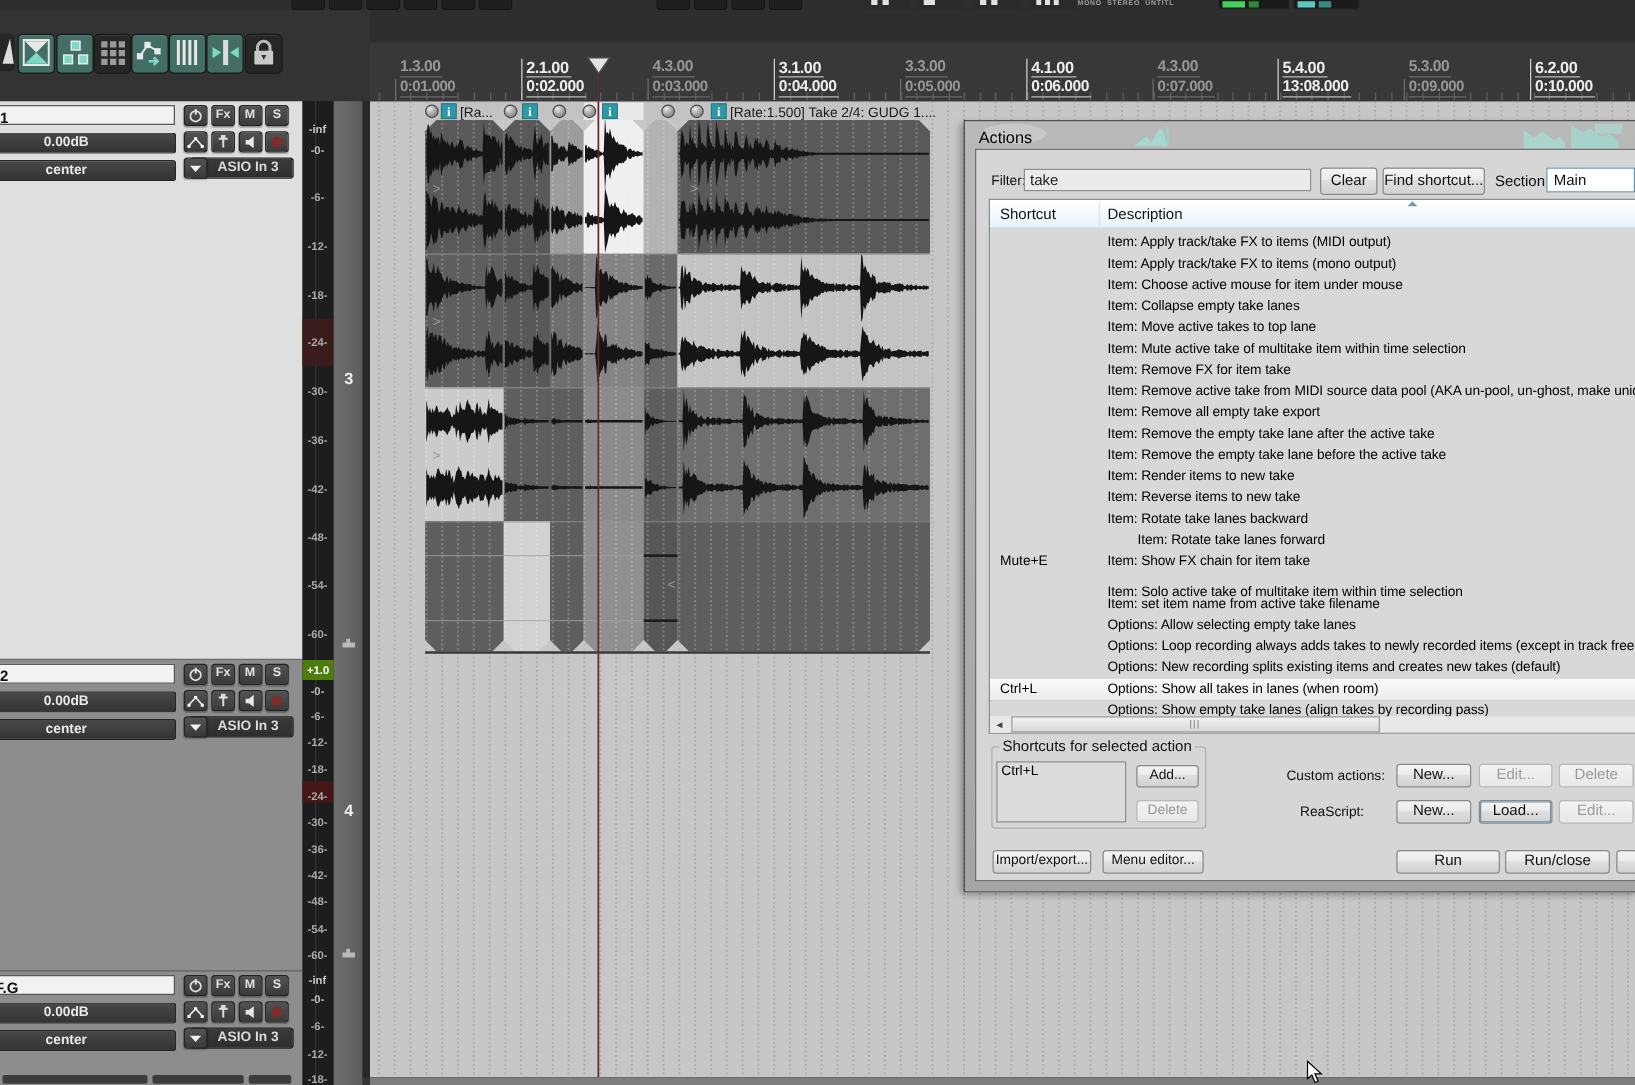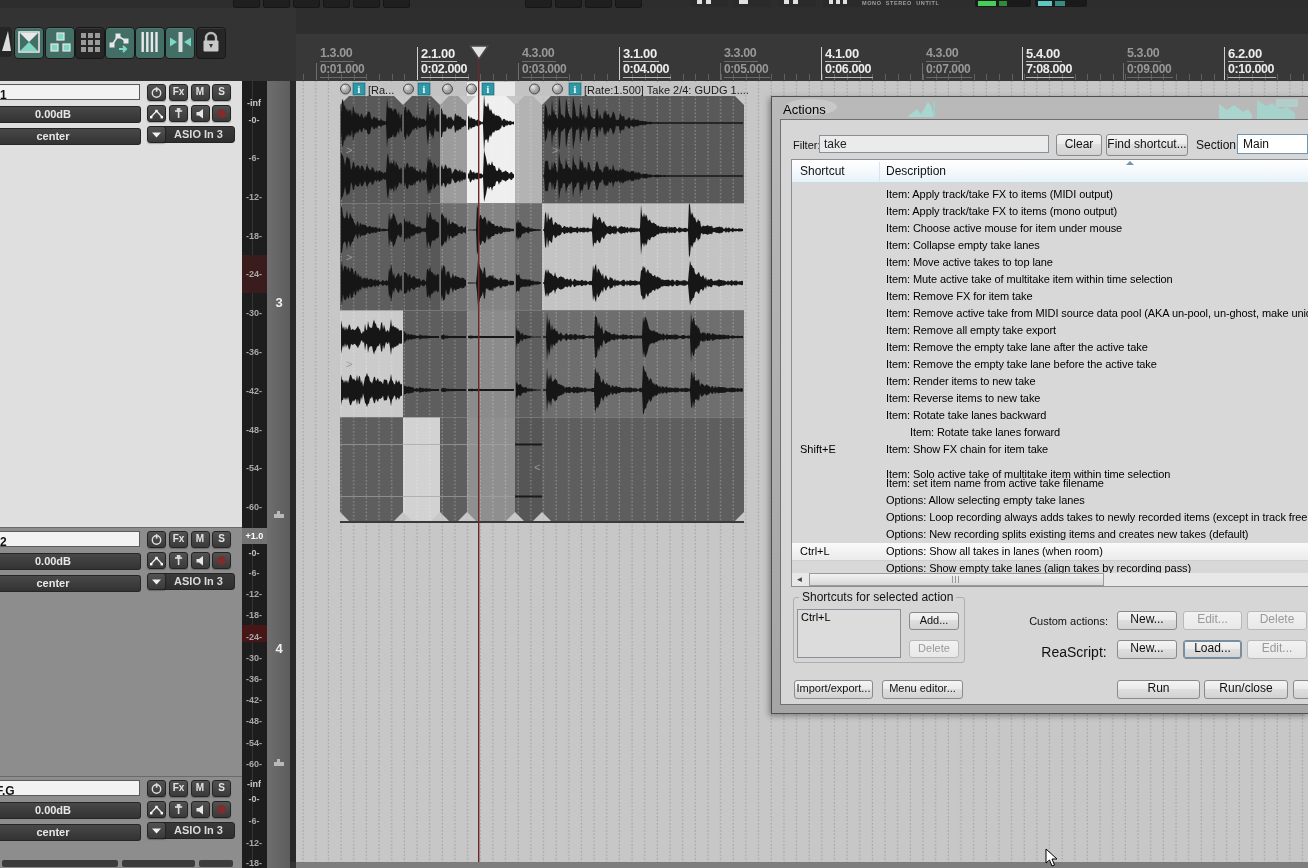--- a/index.html
+++ b/index.html
@@ -184,21 +184,21 @@
 <div style="position:absolute;left:724px;top:46px;font-size:12.5px;font-weight:bold;color:#979797;letter-spacing:-0.4px;border-bottom:1px solid #6a6a6a;padding:0 2px 0 0;line-height:15px">3.3.00</div>
 <div style="position:absolute;left:724px;top:62px;font-size:12px;font-weight:bold;color:#979797;letter-spacing:-0.4px;border-bottom:1px solid #6a6a6a;padding:0 2px 0 0;line-height:15px">0:05.000</div>
 <div style="position:absolute;left:821px;top:47px;width:1px;height:33px;background:#cfcfcf"></div>
 <div style="position:absolute;left:825px;top:46px;font-size:13px;font-weight:bold;color:#ededed;letter-spacing:-0.4px;border-bottom:1px solid #b9b9b9;padding:0 2px 0 0;line-height:15px">4.1.00</div>
 <div style="position:absolute;left:825px;top:62px;font-size:12.5px;font-weight:bold;color:#ededed;letter-spacing:-0.4px;border-bottom:1px solid #b9b9b9;padding:0 2px 0 0;line-height:15px">0:06.000</div>
 <div style="position:absolute;left:922px;top:63px;width:1px;height:17px;background:#6e6e6e"></div>
 <div style="position:absolute;left:926px;top:46px;font-size:12.5px;font-weight:bold;color:#979797;letter-spacing:-0.4px;border-bottom:1px solid #6a6a6a;padding:0 2px 0 0;line-height:15px">4.3.00</div>
 <div style="position:absolute;left:926px;top:62px;font-size:12px;font-weight:bold;color:#979797;letter-spacing:-0.4px;border-bottom:1px solid #6a6a6a;padding:0 2px 0 0;line-height:15px">0:07.000</div>
 <div style="position:absolute;left:1022px;top:47px;width:1px;height:33px;background:#cfcfcf"></div>
 <div style="position:absolute;left:1026px;top:46px;font-size:13px;font-weight:bold;color:#ededed;letter-spacing:-0.4px;border-bottom:1px solid #b9b9b9;padding:0 2px 0 0;line-height:15px">5.4.00</div>
-<div style="position:absolute;left:1026px;top:62px;font-size:12.5px;font-weight:bold;color:#ededed;letter-spacing:-0.4px;border-bottom:1px solid #b9b9b9;padding:0 2px 0 0;line-height:15px">7:08.000</div>
+<div style="position:absolute;left:1026px;top:62px;font-size:12.5px;font-weight:bold;color:#ededed;letter-spacing:-0.4px;border-bottom:1px solid #b9b9b9;padding:0 2px 0 0;line-height:15px">13:08.000</div>
 <div style="position:absolute;left:1123px;top:63px;width:1px;height:17px;background:#6e6e6e"></div>
 <div style="position:absolute;left:1127px;top:46px;font-size:12.5px;font-weight:bold;color:#979797;letter-spacing:-0.4px;border-bottom:1px solid #6a6a6a;padding:0 2px 0 0;line-height:15px">5.3.00</div>
 <div style="position:absolute;left:1127px;top:62px;font-size:12px;font-weight:bold;color:#979797;letter-spacing:-0.4px;border-bottom:1px solid #6a6a6a;padding:0 2px 0 0;line-height:15px">0:09.000</div>
 <div style="position:absolute;left:1224px;top:47px;width:1px;height:33px;background:#cfcfcf"></div>
 <div style="position:absolute;left:1228px;top:46px;font-size:13px;font-weight:bold;color:#ededed;letter-spacing:-0.4px;border-bottom:1px solid #b9b9b9;padding:0 2px 0 0;line-height:15px">6.2.00</div>
 <div style="position:absolute;left:1228px;top:62px;font-size:12.5px;font-weight:bold;color:#ededed;letter-spacing:-0.4px;border-bottom:1px solid #b9b9b9;padding:0 2px 0 0;line-height:15px">0:10.000</div>
 <svg style="position:absolute;left:469px;top:45px" width="20" height="16">
     <path d="M1,1 L19,1 L10,14 Z" fill="#e3e3e3" stroke="#4a4a4a" stroke-width="1.4"></path>
   </svg>
 
@@ -308,21 +308,21 @@
 <div style="position:absolute;left:242px;top:153.0px;width:24px;text-align:center;font-size:9px;font-weight:bold;color:#a8a8a8">-6-</div>
 <div style="position:absolute;left:242px;top:191.8px;width:24px;text-align:center;font-size:9px;font-weight:bold;color:#a8a8a8">-12-</div>
 <div style="position:absolute;left:242px;top:230.60000000000002px;width:24px;text-align:center;font-size:9px;font-weight:bold;color:#a8a8a8">-18-</div>
 <div style="position:absolute;left:242px;top:269.40000000000003px;width:24px;text-align:center;font-size:9px;font-weight:bold;color:#a8a8a8">-24-</div>
 <div style="position:absolute;left:242px;top:308.20000000000005px;width:24px;text-align:center;font-size:9px;font-weight:bold;color:#a8a8a8">-30-</div>
 <div style="position:absolute;left:242px;top:347.00000000000006px;width:24px;text-align:center;font-size:9px;font-weight:bold;color:#a8a8a8">-36-</div>
 <div style="position:absolute;left:242px;top:385.80000000000007px;width:24px;text-align:center;font-size:9px;font-weight:bold;color:#a8a8a8">-42-</div>
 <div style="position:absolute;left:242px;top:424.6000000000001px;width:24px;text-align:center;font-size:9px;font-weight:bold;color:#a8a8a8">-48-</div>
 <div style="position:absolute;left:242px;top:463.4000000000001px;width:24px;text-align:center;font-size:9px;font-weight:bold;color:#a8a8a8">-54-</div>
 <div style="position:absolute;left:242px;top:502.2000000000001px;width:24px;text-align:center;font-size:9px;font-weight:bold;color:#a8a8a8">-60-</div>
-<div style="position:absolute;left:242px;top:528px;width:25px;height:16px;background:#737373;color:#fff;font-size:9px;font-weight:bold;text-align:center;line-height:16px">+1.0</div>
+<div style="position:absolute;left:242px;top:528px;width:25px;height:16px;background:#4d7c0f;color:#fff;font-size:9px;font-weight:bold;text-align:center;line-height:16px">+1.0</div>
 <div style="position:absolute;left:242px;top:625px;width:25px;height:17px;background:#471616"></div>
 <div style="position:absolute;left:242px;top:548px;width:24px;text-align:center;font-size:9px;font-weight:bold;color:#c0c0c0">-0-</div>
 <div style="position:absolute;left:242px;top:568.0px;width:24px;text-align:center;font-size:9px;font-weight:bold;color:#a8a8a8">-6-</div>
 <div style="position:absolute;left:242px;top:589.2px;width:24px;text-align:center;font-size:9px;font-weight:bold;color:#a8a8a8">-12-</div>
 <div style="position:absolute;left:242px;top:610.4000000000001px;width:24px;text-align:center;font-size:9px;font-weight:bold;color:#a8a8a8">-18-</div>
 <div style="position:absolute;left:242px;top:631.6000000000001px;width:24px;text-align:center;font-size:9px;font-weight:bold;color:#a8a8a8">-24-</div>
 <div style="position:absolute;left:242px;top:652.8000000000002px;width:24px;text-align:center;font-size:9px;font-weight:bold;color:#a8a8a8">-30-</div>
 <div style="position:absolute;left:242px;top:674.0000000000002px;width:24px;text-align:center;font-size:9px;font-weight:bold;color:#a8a8a8">-36-</div>
 <div style="position:absolute;left:242px;top:695.2000000000003px;width:24px;text-align:center;font-size:9px;font-weight:bold;color:#a8a8a8">-42-</div>
 <div style="position:absolute;left:242px;top:716.4000000000003px;width:24px;text-align:center;font-size:9px;font-weight:bold;color:#a8a8a8">-48-</div>
@@ -502,21 +502,21 @@
 <div style="position:absolute;left:886px;top:271.5px;width:422px;font-size:11px;color:#000;letter-spacing:-0.09px;line-height:14px;white-space:nowrap;overflow:hidden">Item: Mute active take of multitake item within time selection</div>
 <div style="position:absolute;left:886px;top:288.5px;width:422px;font-size:11px;color:#000;letter-spacing:-0.09px;line-height:14px;white-space:nowrap;overflow:hidden">Item: Remove FX for item take</div>
 <div style="position:absolute;left:886px;top:305.5px;width:422px;font-size:11px;color:#000;letter-spacing:-0.09px;line-height:14px;white-space:nowrap;overflow:hidden">Item: Remove active take from MIDI source data pool (AKA un-pool, un-ghost, make uniqu</div>
 <div style="position:absolute;left:886px;top:322.5px;width:422px;font-size:11px;color:#000;letter-spacing:-0.09px;line-height:14px;white-space:nowrap;overflow:hidden">Item: Remove all empty take export</div>
 <div style="position:absolute;left:886px;top:339.5px;width:422px;font-size:11px;color:#000;letter-spacing:-0.09px;line-height:14px;white-space:nowrap;overflow:hidden">Item: Remove the empty take lane after the active take</div>
 <div style="position:absolute;left:886px;top:356.5px;width:422px;font-size:11px;color:#000;letter-spacing:-0.09px;line-height:14px;white-space:nowrap;overflow:hidden">Item: Remove the empty take lane before the active take</div>
 <div style="position:absolute;left:886px;top:373.5px;width:422px;font-size:11px;color:#000;letter-spacing:-0.09px;line-height:14px;white-space:nowrap;overflow:hidden">Item: Render items to new take</div>
 <div style="position:absolute;left:886px;top:390.5px;width:422px;font-size:11px;color:#000;letter-spacing:-0.09px;line-height:14px;white-space:nowrap;overflow:hidden">Item: Reverse items to new take</div>
 <div style="position:absolute;left:886px;top:407.5px;width:422px;font-size:11px;color:#000;letter-spacing:-0.09px;line-height:14px;white-space:nowrap;overflow:hidden">Item: Rotate take lanes backward</div>
 <div style="position:absolute;left:910px;top:424.5px;width:422px;font-size:11px;color:#000;letter-spacing:-0.09px;line-height:14px;white-space:nowrap;overflow:hidden">Item: Rotate take lanes forward</div>
-<div style="position:absolute;left:800px;top:441.5px;font-size:11px;color:#000;line-height:14px">Shift+E</div>
+<div style="position:absolute;left:800px;top:441.5px;font-size:11px;color:#000;line-height:14px">Mute+E</div>
 <div style="position:absolute;left:886px;top:441.5px;width:422px;font-size:11px;color:#000;letter-spacing:-0.09px;line-height:14px;white-space:nowrap;overflow:hidden">Item: Show FX chain for item take</div>
 <div style="position:absolute;left:886px;top:467px;width:422px;font-size:11px;color:#000;letter-spacing:-0.09px;line-height:14px;white-space:nowrap;overflow:hidden">Item: Solo active take of multitake item within time selection</div>
 <div style="position:absolute;left:886px;top:475.5px;width:422px;font-size:11px;color:#000;letter-spacing:-0.09px;line-height:14px;white-space:nowrap;overflow:hidden">Item: set item name from active take filename</div>
 <div style="position:absolute;left:886px;top:492.5px;width:422px;font-size:11px;color:#000;letter-spacing:-0.09px;line-height:14px;white-space:nowrap;overflow:hidden">Options: Allow selecting empty take lanes</div>
 <div style="position:absolute;left:886px;top:509.5px;width:422px;font-size:11px;color:#000;letter-spacing:-0.09px;line-height:14px;white-space:nowrap;overflow:hidden">Options: Loop recording always adds takes to newly recorded items (except in track free it</div>
 <div style="position:absolute;left:886px;top:526.5px;width:422px;font-size:11px;color:#000;letter-spacing:-0.09px;line-height:14px;white-space:nowrap;overflow:hidden">Options: New recording splits existing items and creates new takes (default)</div>
 <div style="position:absolute;left:792px;top:542.0px;width:516px;height:17px;background:linear-gradient(#fafafa,#ebebeb);border-top:1px solid #d8d8d8;border-bottom:1px solid #cfcfcf"></div>
 <div style="position:absolute;left:800px;top:543.5px;font-size:11px;color:#000;line-height:14px">Ctrl+L</div>
 <div style="position:absolute;left:886px;top:543.5px;width:422px;font-size:11px;color:#000;letter-spacing:-0.09px;line-height:14px;white-space:nowrap;overflow:hidden">Options: Show all takes in lanes (when room)</div>
 <div style="position:absolute;left:886px;top:560.5px;width:422px;font-size:11px;color:#000;letter-spacing:-0.09px;line-height:14px;white-space:nowrap;overflow:hidden">Options: Show empty take lanes (align takes by recording pass)</div>
@@ -528,21 +528,21 @@
 <div style="position:absolute;left:958px;top:576px;width:1px;height:7px;background:#9a9a9a"></div>
 <div style="position:absolute;left:793px;top:597px;width:170px;height:64px;border:1px solid #aeaeae;border-radius:3px"></div>
 <div style="position:absolute;left:799px;top:590px;font-size:12px;color:#111;background:#d6d6d6;padding:0 3px">Shortcuts for selected action</div>
 <div style="position:absolute;left:797px;top:609px;width:104px;height:49px;background:#dcdcdc;border:1px solid #8a8f98;font-size:11px;color:#000;padding:1px 0 0 3px;box-sizing:border-box">Ctrl+L</div>
 <div style="position:absolute;left:909px;top:612px;width:48px;height:16px;background:linear-gradient(#f4f4f4 0%,#ebebeb 45%,#dfdfdf 46%,#d2d2d2 100%);border:1px solid #8a8a8a;color:#111;border-radius:3px;font-size:11px;text-align:center;line-height:14px">Add...</div>
 <div style="position:absolute;left:909px;top:640px;width:48px;height:16px;background:linear-gradient(#f2f2f2,#e8e8e8);border:1px solid #b9b9b9;color:#9a9a9a;border-radius:3px;font-size:11px;text-align:center;line-height:14px">Delete</div>
 <div style="position:absolute;left:1018px;top:615px;width:90px;text-align:right;font-size:11px;color:#111;white-space:nowrap">Custom actions:</div>
 <div style="position:absolute;left:1117px;top:611px;width:58px;height:17px;background:linear-gradient(#f4f4f4 0%,#ebebeb 45%,#dfdfdf 46%,#d2d2d2 100%);border:1px solid #8a8a8a;color:#111;border-radius:3px;font-size:12px;text-align:center;line-height:15px">New...</div>
 <div style="position:absolute;left:1183px;top:611px;width:57px;height:17px;background:linear-gradient(#f2f2f2,#e8e8e8);border:1px solid #b9b9b9;color:#9a9a9a;border-radius:3px;font-size:12px;text-align:center;line-height:15px">Edit...</div>
 <div style="position:absolute;left:1247px;top:611px;width:58px;height:17px;background:linear-gradient(#f2f2f2,#e8e8e8);border:1px solid #b9b9b9;color:#9a9a9a;border-radius:3px;font-size:12px;text-align:center;line-height:15px">Delete</div>
-<div style="position:absolute;left:1040px;top:644px;width:68px;text-align:center;font-size:14px;color:#111">ReaScript:</div>
+<div style="position:absolute;left:1040px;top:644px;width:68px;text-align:left;font-size:11px;color:#111">ReaScript:</div>
 <div style="position:absolute;left:1117px;top:640px;width:58px;height:17px;background:linear-gradient(#f4f4f4 0%,#ebebeb 45%,#dfdfdf 46%,#d2d2d2 100%);border:1px solid #8a8a8a;color:#111;border-radius:3px;font-size:12px;text-align:center;line-height:15px">New...</div>
 <div style="position:absolute;left:1183px;top:640px;width:57px;height:17px;background:linear-gradient(#f4f4f4 0%,#ebebeb 45%,#dfdfdf 46%,#d2d2d2 100%);border:1px solid #8a8a8a;color:#111;box-shadow:0 0 0 1px #6a91b2 inset;border-radius:3px;font-size:12px;text-align:center;line-height:15px">Load...</div>
 <div style="position:absolute;left:1247px;top:640px;width:58px;height:17px;background:linear-gradient(#f2f2f2,#e8e8e8);border:1px solid #b9b9b9;color:#9a9a9a;border-radius:3px;font-size:12px;text-align:center;line-height:15px">Edit...</div>
 <div style="position:absolute;left:794px;top:680px;width:77px;height:17px;background:linear-gradient(#f4f4f4 0%,#ebebeb 45%,#dfdfdf 46%,#d2d2d2 100%);border:1px solid #8a8a8a;color:#111;border-radius:3px;font-size:11px;text-align:center;line-height:15px">Import/export...</div>
 <div style="position:absolute;left:882px;top:680px;width:79px;height:17px;background:linear-gradient(#f4f4f4 0%,#ebebeb 45%,#dfdfdf 46%,#d2d2d2 100%);border:1px solid #8a8a8a;color:#111;border-radius:3px;font-size:11px;text-align:center;line-height:15px">Menu editor...</div>
 <div style="position:absolute;left:1117px;top:680px;width:81px;height:17px;background:linear-gradient(#f4f4f4 0%,#ebebeb 45%,#dfdfdf 46%,#d2d2d2 100%);border:1px solid #8a8a8a;color:#111;border-radius:3px;font-size:12px;text-align:center;line-height:15px">Run</div>
 <div style="position:absolute;left:1204px;top:680px;width:82px;height:17px;background:linear-gradient(#f4f4f4 0%,#ebebeb 45%,#dfdfdf 46%,#d2d2d2 100%);border:1px solid #8a8a8a;color:#111;border-radius:3px;font-size:12px;text-align:center;line-height:15px">Run/close</div>
 <div style="position:absolute;left:1293px;top:680px;width:15px;height:17px;background:linear-gradient(#f4f4f4 0%,#ebebeb 45%,#dfdfdf 46%,#d2d2d2 100%);border:1px solid #8a8a8a;color:#111;border-radius:3px;font-size:12px;text-align:center;line-height:15px"></div>
 
 <svg class="abs" style="left:1045px;top:848px" width="14" height="20">

